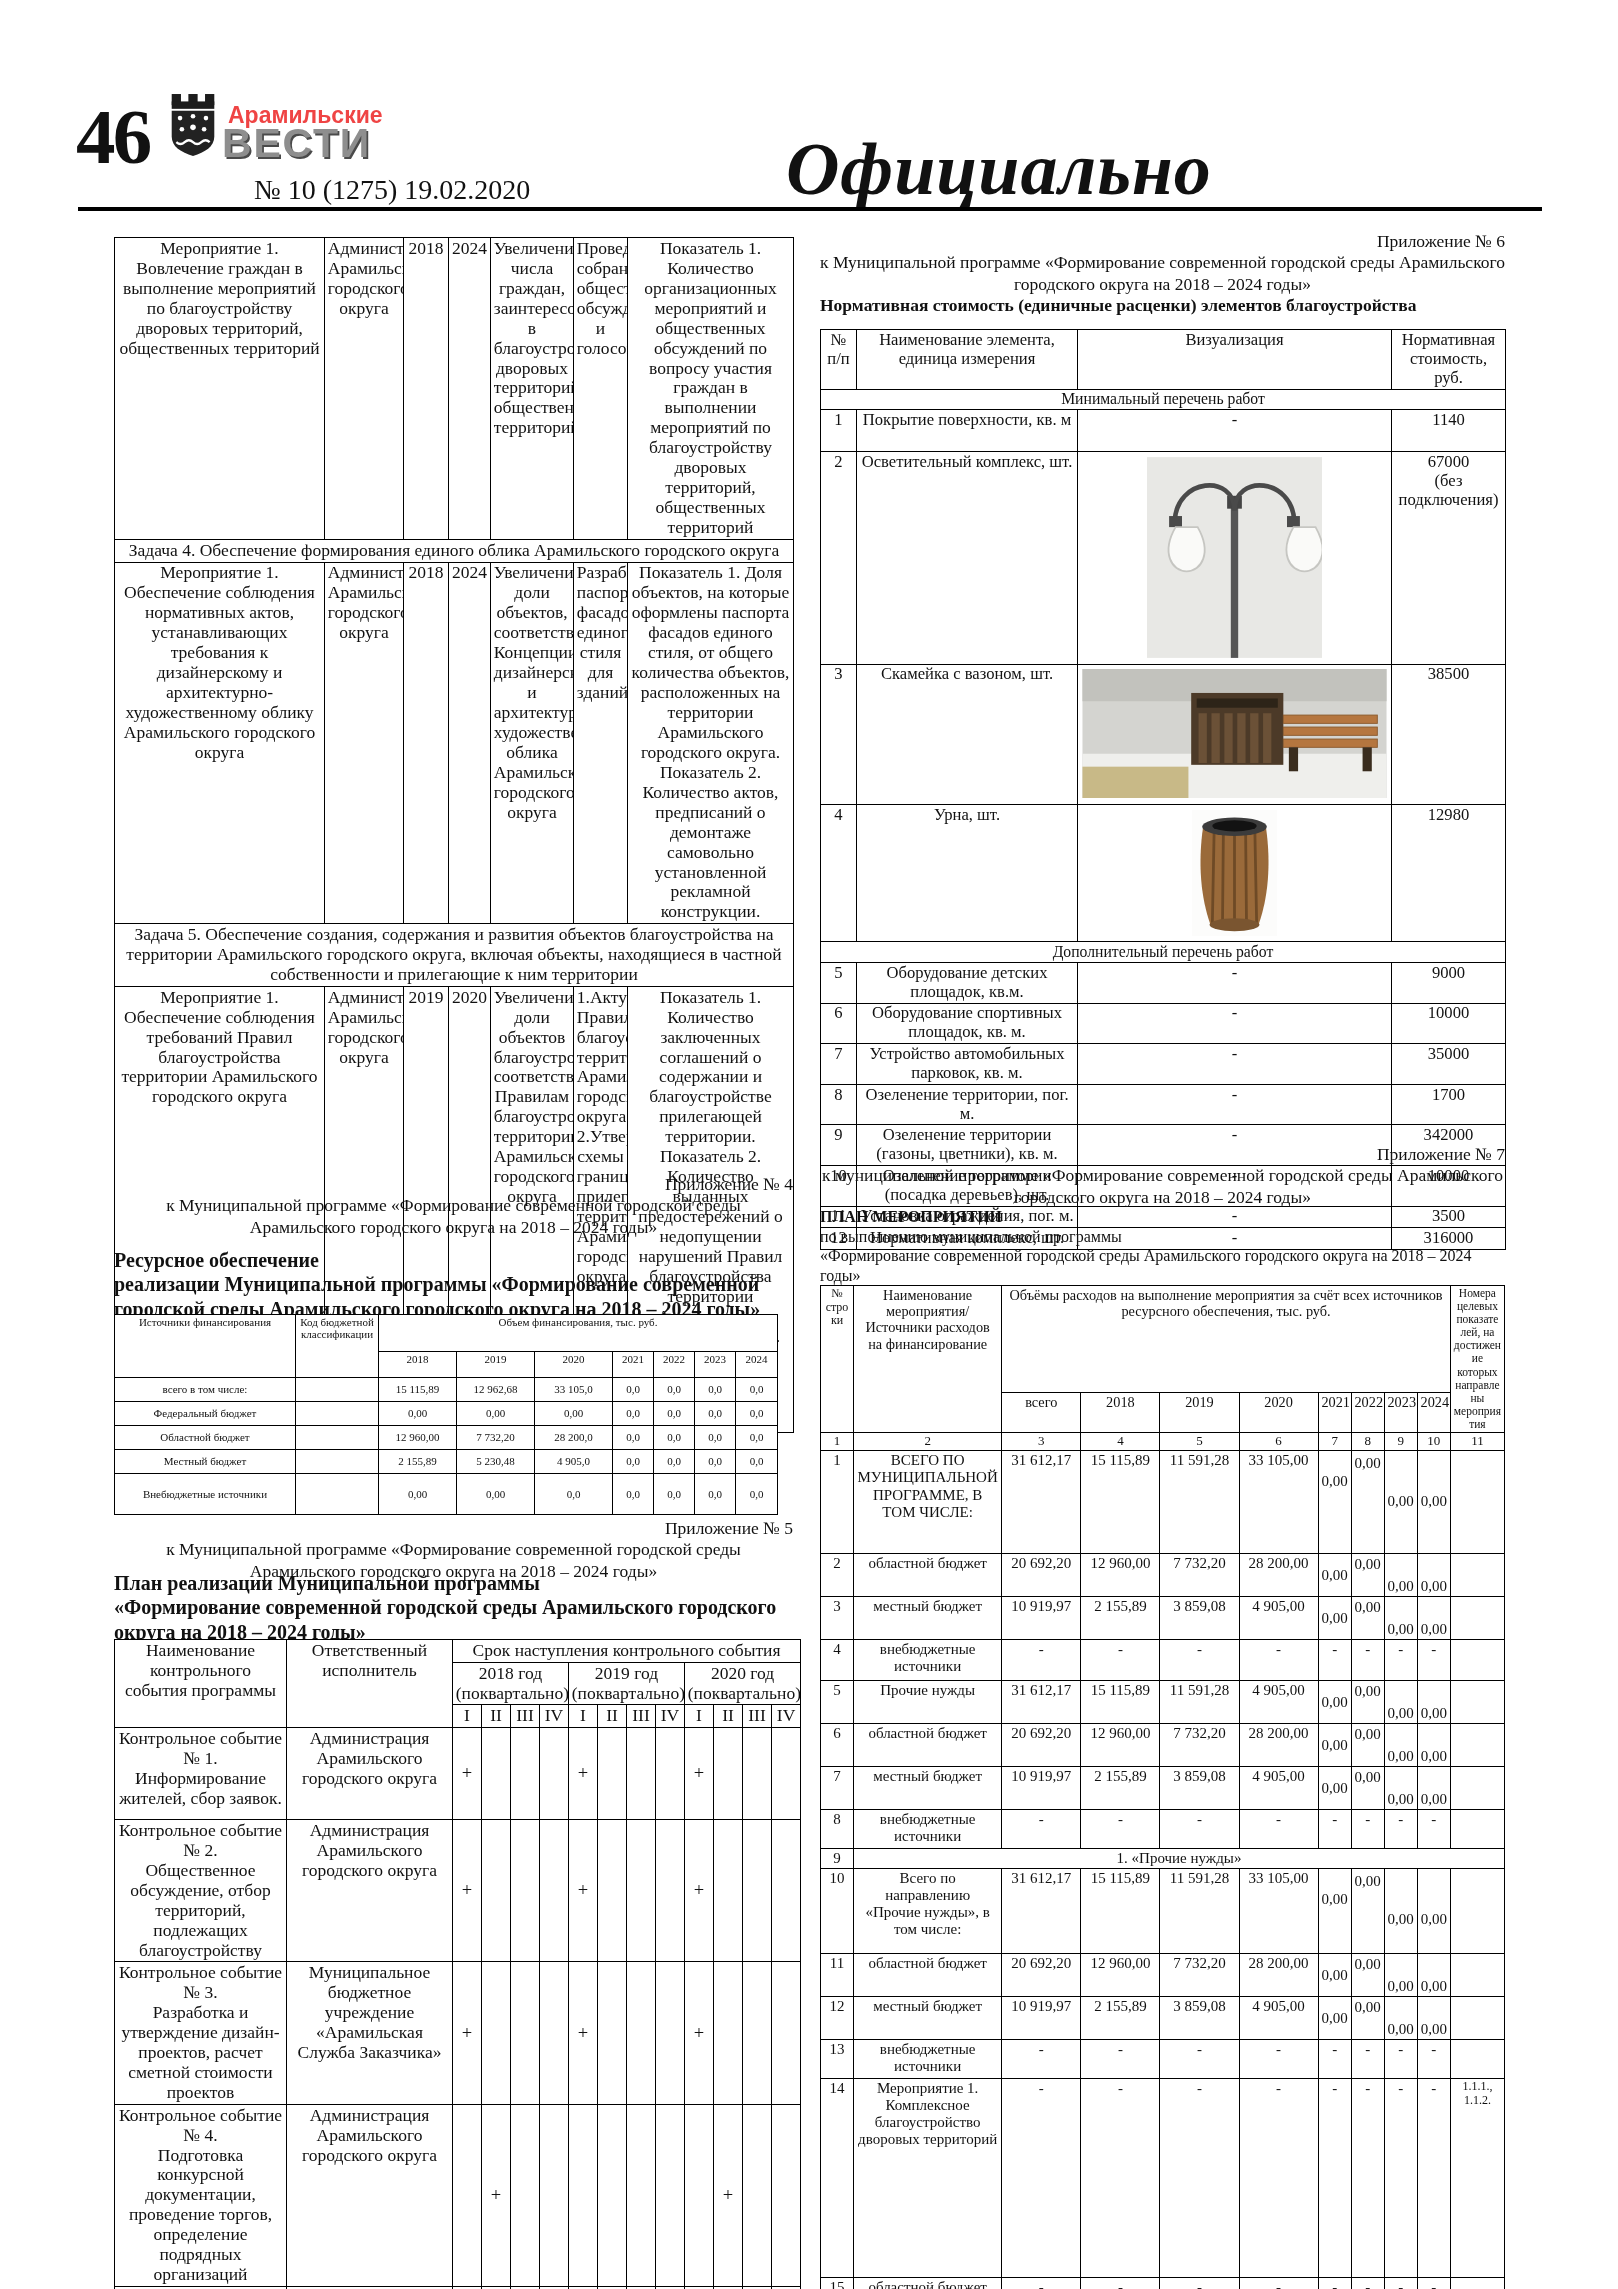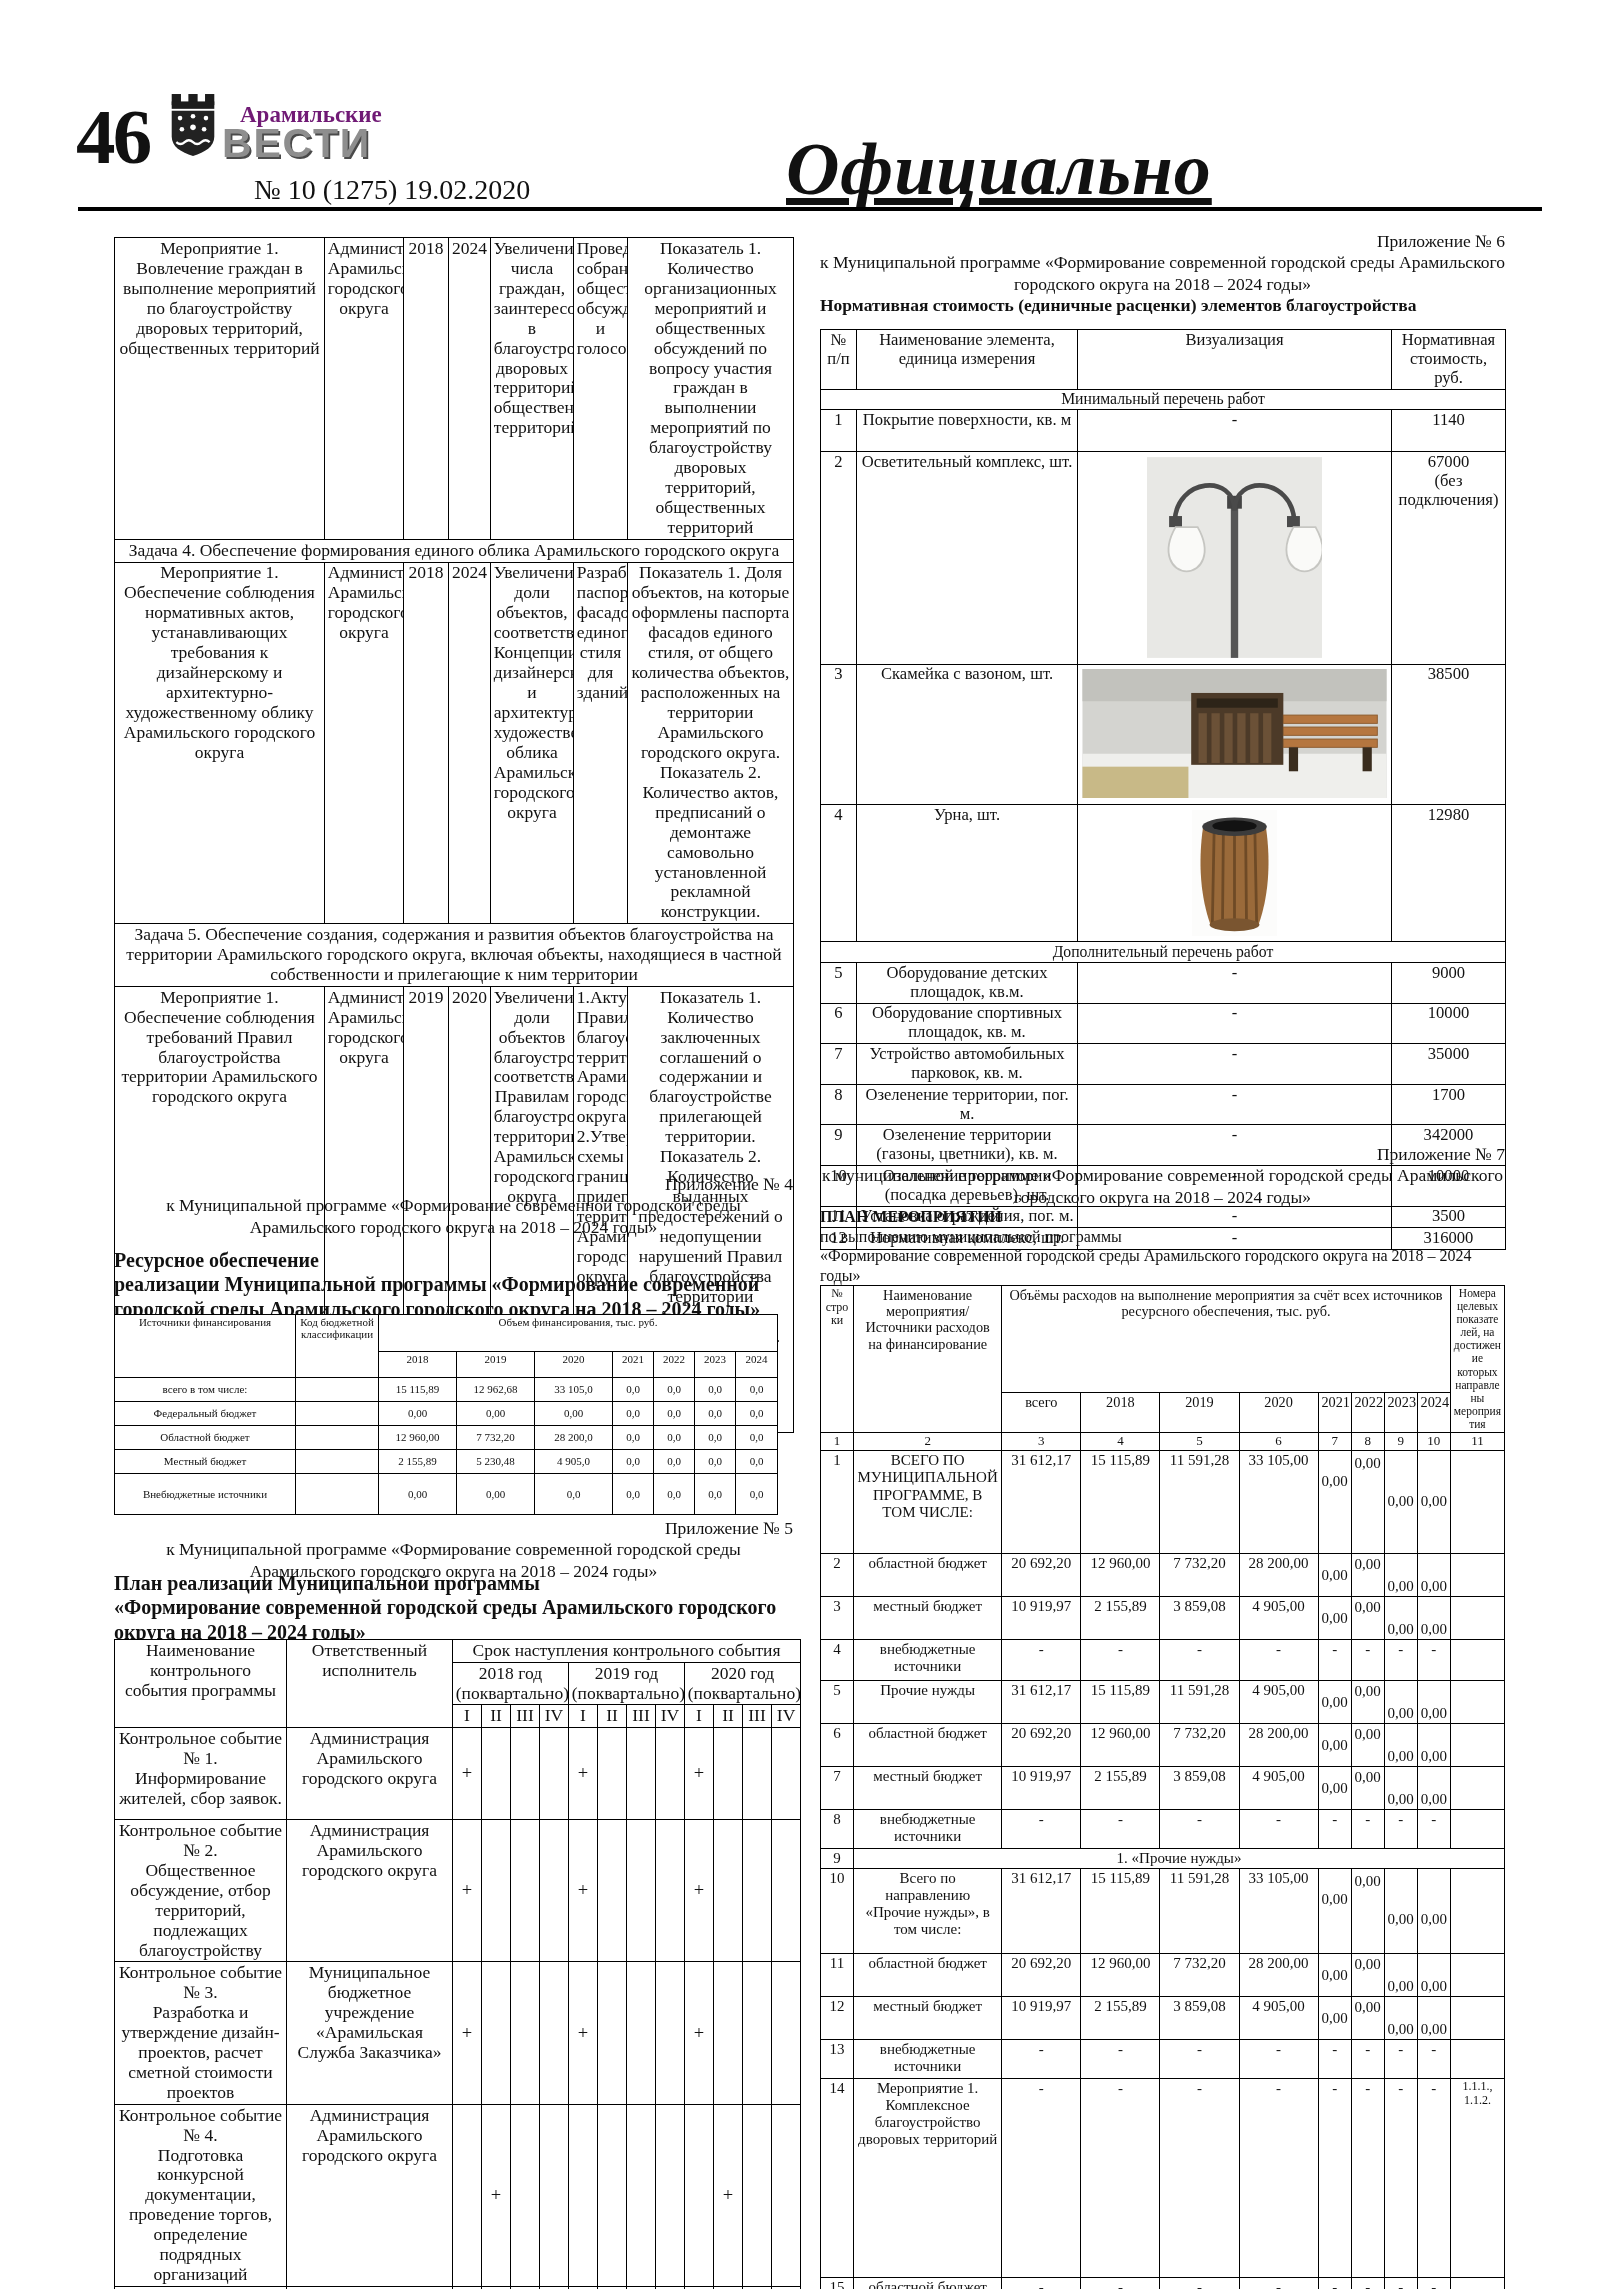--- a/index.html
+++ b/index.html
@@ -4,28 +4,28 @@
 <style>
   html,body{margin:0;padding:0;background:#888;}
   .page{position:relative;width:1619px;height:2290px;background:#ffffff;overflow:hidden;
         font-family:"Liberation Serif", serif;color:#111;}
   table{border-collapse:collapse;table-layout:fixed;position:absolute;background:#fff;}
   td,th{border:0.9px solid #000;padding:0.9px 2.8px;vertical-align:top;text-align:center;
         line-height:1.14;overflow:hidden;font-weight:normal;}
   
   #page-num{position:absolute;left:76px;top:92px;font-size:79px;font-weight:bold;letter-spacing:-2.8px;}
   #coat{position:absolute;left:168px;top:94px;}
-  #mast-top{position:absolute;left:240px;top:102px;font-family:Liberation Serif, serif;
-            font-weight:bold;font-size:23px;color:#701a75;}
+  #mast-top{position:absolute;left:228px;top:102px;font-family:Liberation Sans, sans-serif;
+            font-weight:bold;font-size:23px;color:#ef4444;}
   #mast-name{position:absolute;left:222px;top:120px;font-family:"Liberation Sans",sans-serif;
              font-weight:900;font-size:41px;color:#8e8e8e;letter-spacing:1.8px;
              text-shadow:1.8px 1.8px 0 #4a4a4a;}
   #issue{position:absolute;left:254px;top:174px;font-size:28px;}
   #official{position:absolute;left:786px;top:127px;width:388px;font-size:74px;font-style:italic;
-            font-weight:bold;letter-spacing:0.9px;text-decoration:underline;}
+            font-weight:bold;letter-spacing:0.9px;}
   #rule{position:absolute;left:78px;top:207px;width:1464px;height:3.7px;background:#000;}
   
   .ref{position:absolute;font-size:17.5px;line-height:1.22;}
   .ref .lbl{text-align:right;}
   .ref .sub{text-align:center;}
   .title{position:absolute;text-align:left;font-weight:bold;font-size:17.5px;line-height:1.22;}
   
   #t-program{left:114px;top:237px;width:679px;font-size:17.5px;}
   #t-program td.band-cell{vertical-align:middle;margin-top:23px;}
   #t-finance{left:114px;top:1314px;width:661px;font-size:11px;}

